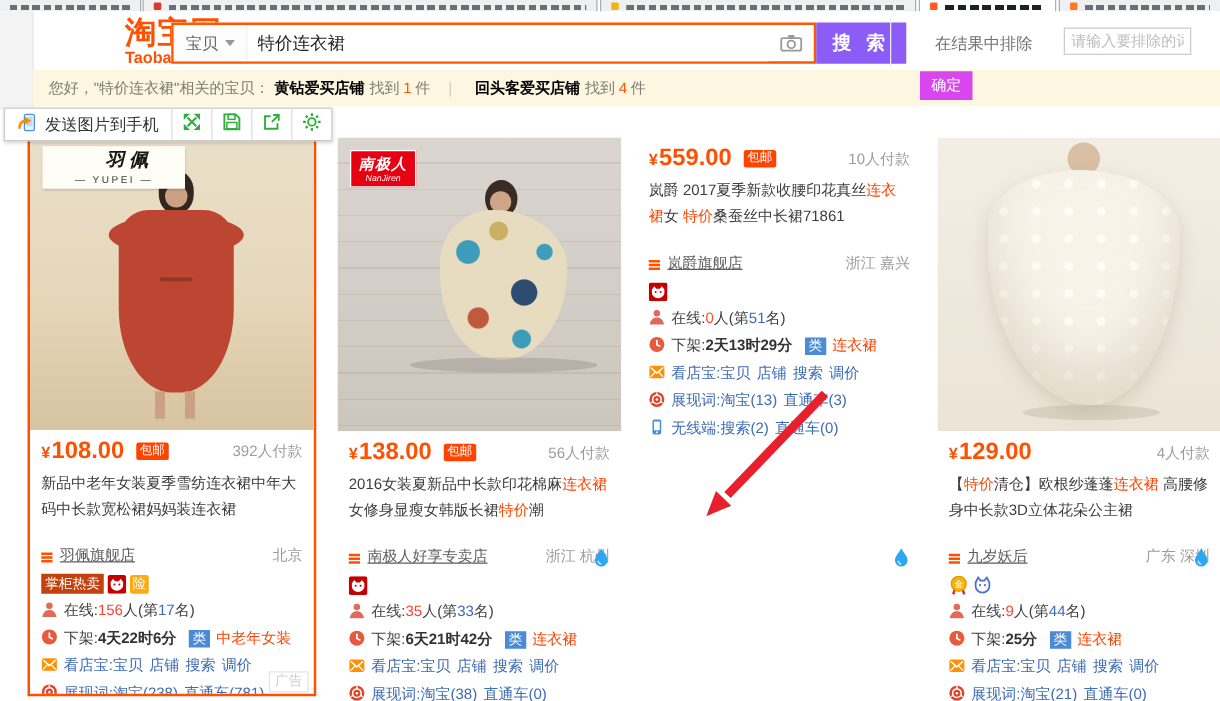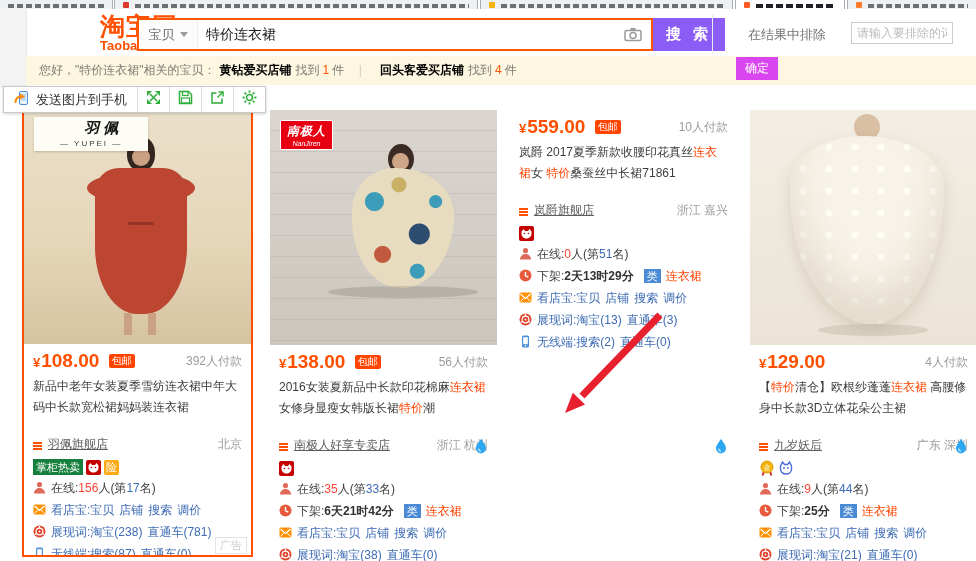--- a/index.html
+++ b/index.html
@@ -117,21 +117,21 @@
   .price b{font-size:19px;color:#ff5000;margin-top:40px;}
   .ship{display:inline-block;background:#ff4400;color:#fff;font-size:10px;height:14px;line-height:14px;padding:0 3px;border-radius:2px;margin-left:5px;vertical-align:3px;}
   .paycount{float:right;color:#9c9c9c;font-size:12px;}
   .title{margin-top:3px;font-size:12px;line-height:21px;height:42px;overflow:hidden;color:#3c3c3c;cursor:pointer;}
   .title .hl{color:#ff4400;}
   .shop-row{height:20px;line-height:20px;font-size:12px;margin-top:16px;}
   .shop-icon{display:inline-block;width:9px;height:2px;background:#ff5000;box-shadow:0 3px 0 #ff5000,0 6px 0 #ff5000;vertical-align:4px;margin-right:6px;}
   .shop{color:#5e5e5e;text-decoration:underline;cursor:pointer;}
   .loc{float:right;color:#9c9c9c;}
   .badge-row{margin-top:3px;height:20px;display:flex;align-items:center;gap:3px;}
-  .b-hot{background:#15803d;color:#fff;font-size:11px;height:16px;line-height:16px;padding:0 3px;}
+  .b-hot{background:#c2410c;color:#fff;font-size:11px;height:16px;line-height:16px;padding:0 3px;}
   .b-ins{background:#ffaa13;color:#fff;font-size:11px;height:15px;line-height:15px;padding:0 2px;border-radius:2px;}
   .b-svg{display:inline-flex;align-items:center;}
   .stat{height:22px;line-height:22px;font-size:12px;color:#404040;white-space:nowrap;}
   .stat svg{vertical-align:-2px;margin-right:5px;}
   .red{color:#ff4433;}
   .blue{color:#3d6bb3;}
   .blue-row,.blue-row span,.blue-row a{color:#3d6bb3;text-decoration:none;}
   .blue-row a{margin-right:5px;cursor:pointer;}
   .time{color:#333;font-weight:bold;}
   .cat-badge{background:#4b8ad4;color:#fff;font-size:11px;padding:1px 3px;margin:0 5px 0 10px;}
@@ -287,20 +287,26 @@
               </svg>
             </span>
             <span class="b-ins">险</span>
           </div>
       <div class="stat">
         <svg width="13" height="13" viewBox="0 0 13 13">
               <circle cx="6.5" cy="3.6" r="2.6" fill="#e06a5a"></circle>
               <path d="M0.8,12.5 C1.5,8.5 4,7 6.5,7 C9,7 11.5,8.5 12.2,12.5 Z" fill="#e06a5a"></path>
             </svg><span>在线:</span><span class="red">156</span><span>人(第</span><span class="blue">17</span><span>名)</span>
       </div>
+      <div class="stat">
+        <svg width="13" height="13" viewBox="0 0 13 13">
+              <circle cx="6.5" cy="6.5" r="6" fill="#e85a3c"></circle>
+              <path d="M6.5,3 V6.8 L9.3,8.2" stroke="#fff" stroke-width="1.4" fill="none"></path>
+            </svg><span>下架:</span><b class="time">4天22时6分</b><span class="cat-badge">类</span><span class="cat">中老年女装</span>
+      </div>
       <div class="stat blue-row">
         <svg width="13" height="13" viewBox="0 0 13 13">
               <rect x="0.5" y="1.5" width="12" height="10" rx="1.5" fill="#ff9000"></rect>
               <path d="M1.5,3 L6.5,7.5 L11.5,3" stroke="#fff" stroke-width="1.3" fill="none"></path>
               <path d="M1.5,10.5 L5,6.8 M11.5,10.5 L8,6.8" stroke="#fff" stroke-width="1" fill="none"></path>
             </svg><span>看店宝:</span><a>宝贝</a><a>店铺</a><a>搜索</a><a>调价</a>
       </div>
       <div class="stat blue-row">
         <svg width="13" height="13" viewBox="0 0 13 13">
               <circle cx="6.5" cy="6.5" r="6" fill="#e0452c"></circle>

